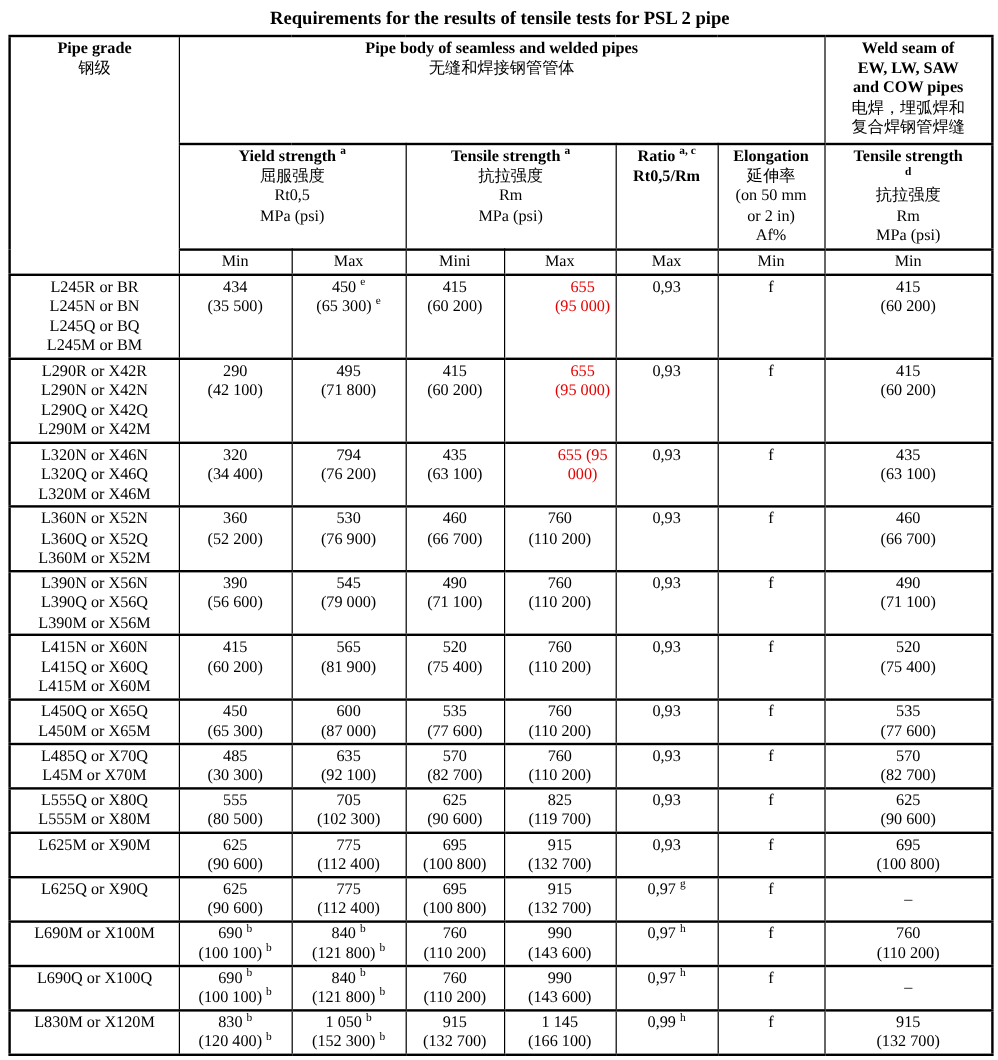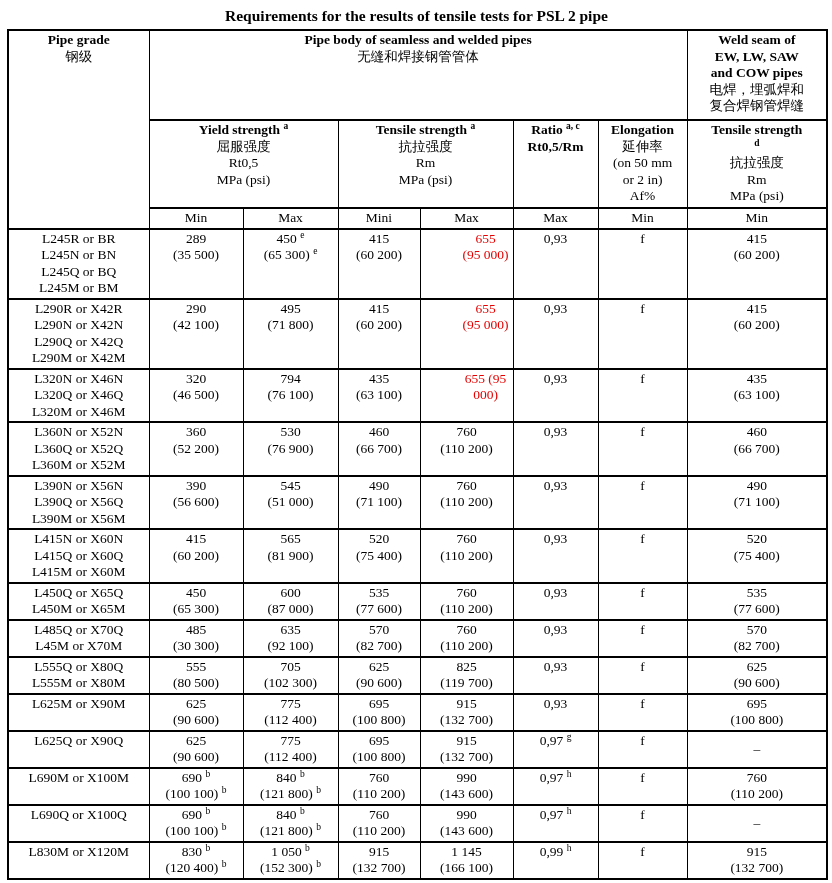--- a/index.html
+++ b/index.html
@@ -127,21 +127,21 @@
     </thead>
     <tbody id="table-body">
         <tr>
           <td>
             <div class="ln">L245R or BR</div>
             <div class="ln">L245N or BN</div>
             <div class="ln">L245Q or BQ</div>
             <div class="ln">L245M or BM</div>
           </td>
           <td>
-            <div class="ln">289</div>
+            <div class="ln">434</div>
             <div class="ln">(35 500)</div>
           </td>
           <td>
             <div class="ln">450 <sup>e</sup></div>
             <div class="ln">(65 300) <sup>e</sup></div>
           </td>
           <td>
             <div class="ln">415</div>
             <div class="ln">(60 200)</div>
           </td>
@@ -195,25 +195,25 @@
           </td>
         </tr>
         <tr>
           <td>
             <div class="ln">L320N or X46N</div>
             <div class="ln">L320Q or X46Q</div>
             <div class="ln">L320M or X46M</div>
           </td>
           <td>
             <div class="ln">320</div>
-            <div class="ln">(46 500)</div>
+            <div class="ln">(34 400)</div>
           </td>
           <td>
             <div class="ln">794</div>
-            <div class="ln">(76 100)</div>
+            <div class="ln">(76 200)</div>
           </td>
           <td>
             <div class="ln">435</div>
             <div class="ln">(63 100)</div>
           </td>
           <td class="red">
             <div class="ln">655 (95</div>
             <div class="ln">000)</div>
           </td>
           <td>
@@ -265,21 +265,21 @@
             <div class="ln">L390N or X56N</div>
             <div class="ln">L390Q or X56Q</div>
             <div class="ln">L390M or X56M</div>
           </td>
           <td>
             <div class="ln">390</div>
             <div class="ln">(56 600)</div>
           </td>
           <td>
             <div class="ln">545</div>
-            <div class="ln">(51 000)</div>
+            <div class="ln">(79 000)</div>
           </td>
           <td>
             <div class="ln">490</div>
             <div class="ln">(71 100)</div>
           </td>
           <td>
             <div class="ln">760</div>
             <div class="ln">(110 200)</div>
           </td>
           <td>

